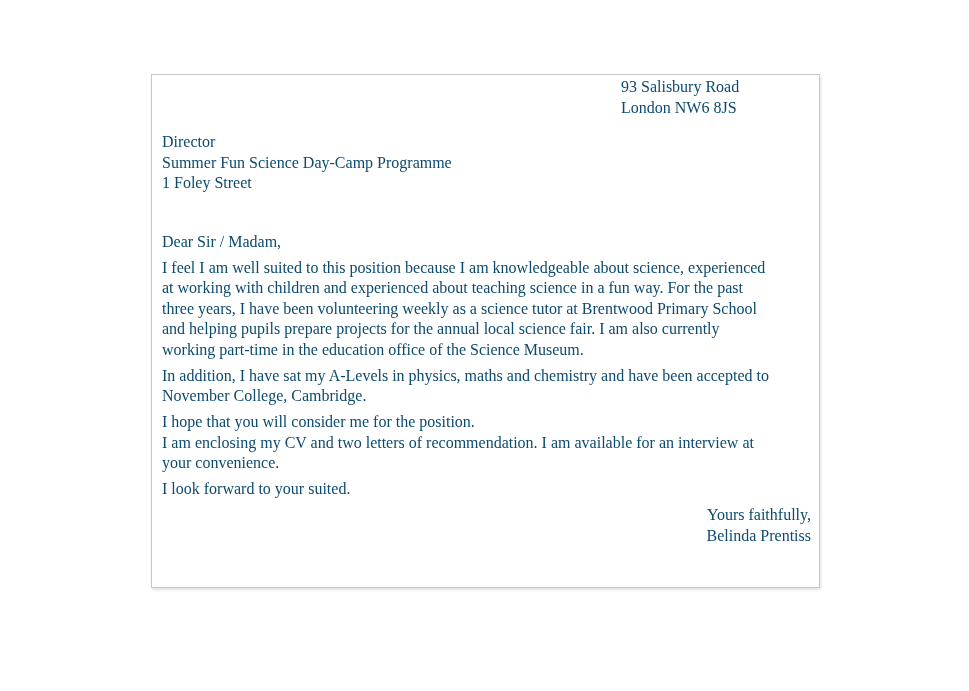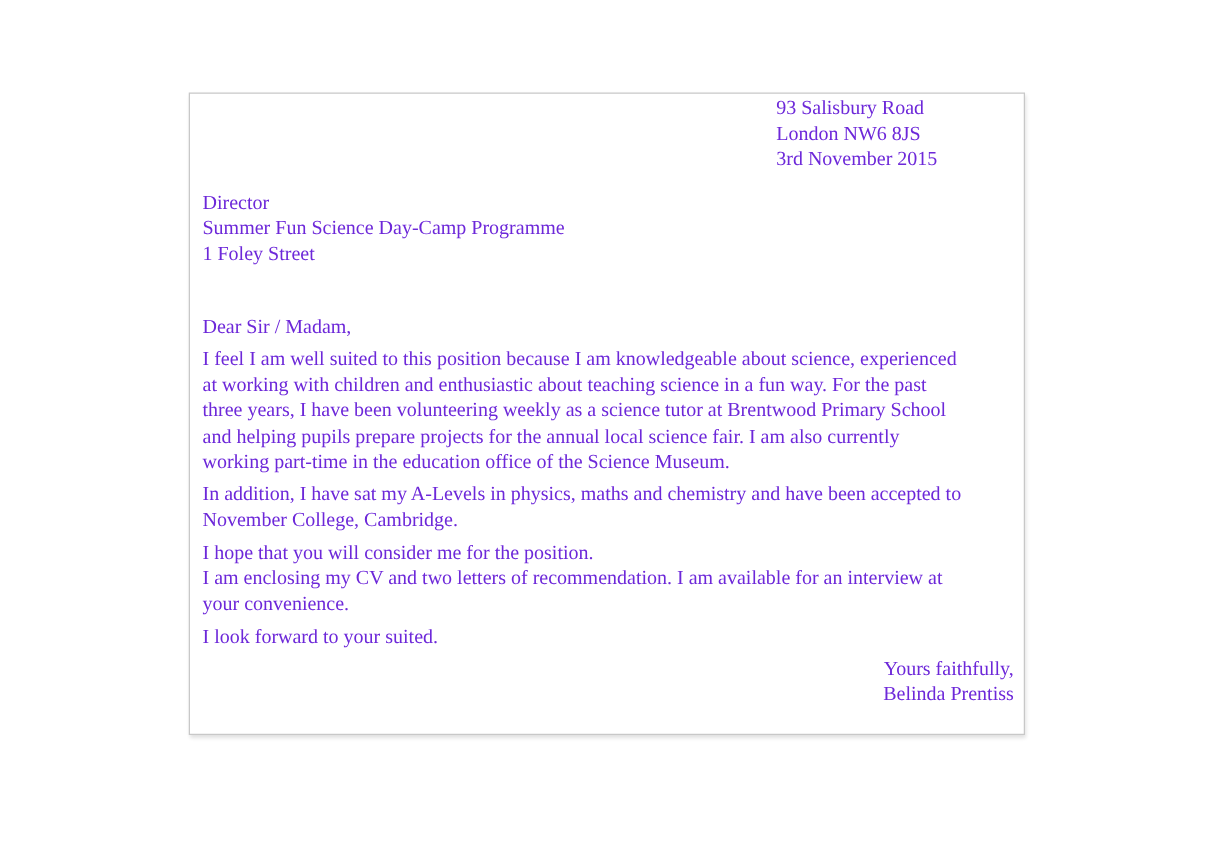--- a/index.html
+++ b/index.html
@@ -17,21 +17,21 @@
     position: absolute;
     left: 151px;
     top: 74px;
     width: 669px;
     height: 514px;
     box-sizing: border-box;
     background: #ffffff;
     border: 1px solid #c8c8c8;
     box-shadow: 1px 2px 3px rgba(0,0,0,0.12);
     padding: 2px 8px 0 10px;
-    color: #6d28d9;
+    color: #0c4a6e;
     font-size: 16px;
     line-height: 20.5px;
     overflow: hidden;
   }
   .line {
     white-space: nowrap;
   }
   .sender-block {
     margin-left: 459px;
   }
@@ -50,34 +50,33 @@
   }
 </style>
 </head>
 <body>
 
 <div class="page">
 
   <div class="sender-block">
     <div class="line">93 Salisbury Road</div>
     <div class="line">London NW6 8JS</div>
-    <div class="line">3rd November 2015</div>
   </div>
 
   <div class="recipient-block">
     <div class="line">Director</div>
     <div class="line">Summer Fun Science Day-Camp Programme</div>
     <div class="line">1 Foley Street</div>
   </div>
 
   <div class="salutation line">Dear Sir / Madam,</div>
 
   <div class="paragraph">
     <div class="line">I feel I am well suited to this position because I am knowledgeable about science, experienced</div>
-    <div class="line">at working with children and enthusiastic about teaching science in a fun way. For the past</div>
+    <div class="line">at working with children and experienced about teaching science in a fun way. For the past</div>
     <div class="line">three years, I have been volunteering weekly as a science tutor at Brentwood Primary School</div>
     <div class="line">and helping pupils prepare projects for the annual local science fair. I am also currently</div>
     <div class="line">working part-time in the education office of the Science Museum.</div>
   </div>
 
   <div class="paragraph">
     <div class="line">In addition, I have sat my A-Levels in physics, maths and chemistry and have been accepted to</div>
     <div class="line">November College, Cambridge.</div>
   </div>
 

